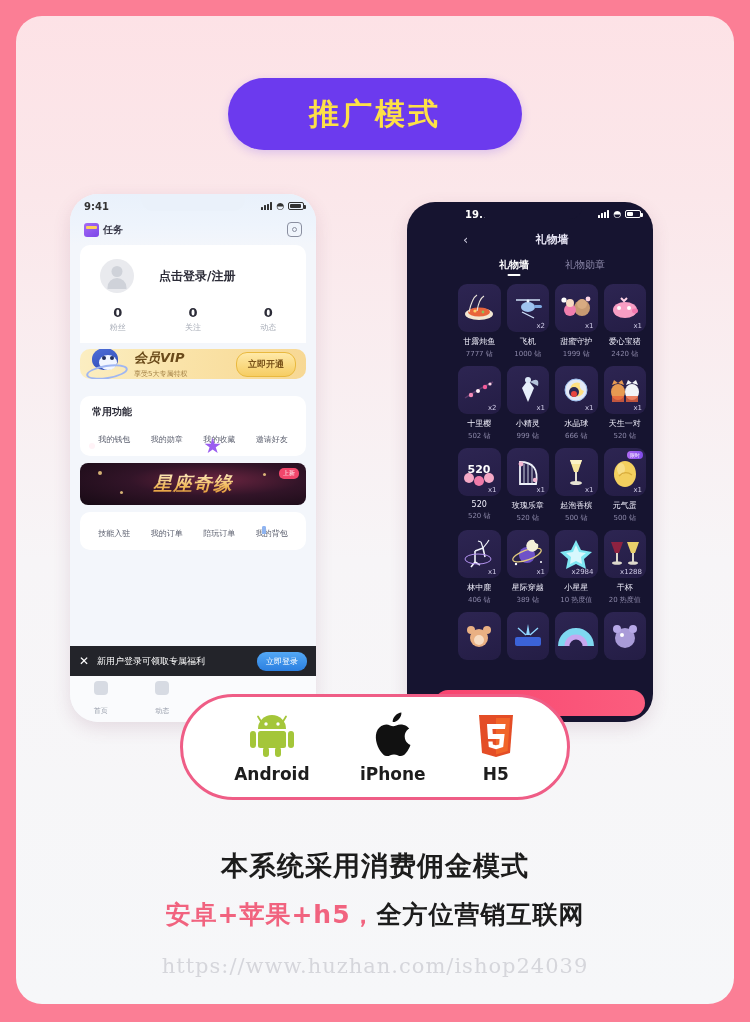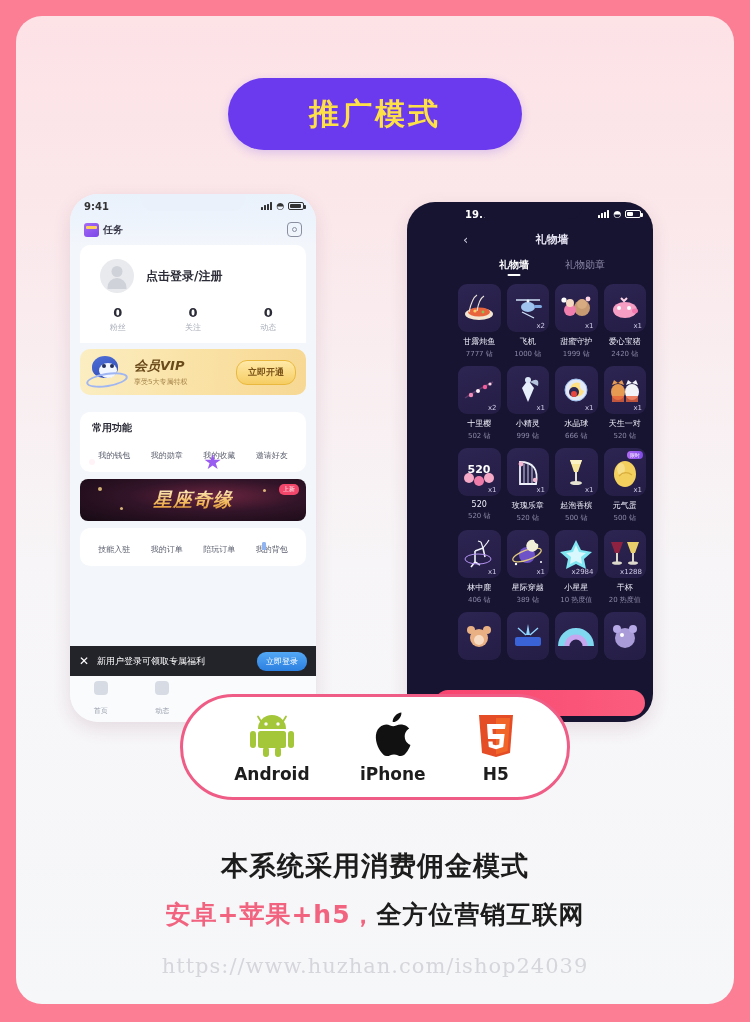--- a/index.html
+++ b/index.html
@@ -76,32 +76,32 @@
   .task-ico { width:15px; height:14px; border-radius:3px; background: linear-gradient(145deg,#a56bf5,#7b46e8); position:relative; }
   .task-ico::after{content:"";position:absolute;left:2px;right:2px;top:3px;height:3px;background:#ffd05a;border-radius:1px;}
   .task-chip span { font-size: 10px; font-weight: bold; color:#3a3a4a; }
   .gear-ico { width:15px; height:15px; border:1.3px solid #8a8fa0; border-radius:4px; display:flex;align-items:center;justify-content:center;}
   .gear-ico i { width:5px;height:5px;border:1.3px solid #8a8fa0;border-radius:50%; display:block;}
 
   .profile-card {
     margin: 0 10px; background:#fff; border-radius: 10px 10px 0 0;
     padding: 14px 0 10px;
   }
-  .prof-row { display:flex; align-items:center; gap:12px; padding: 0 20px 12px; }
+  .prof-row { display:flex; align-items:center; gap:25px; padding: 0 20px 12px; }
   .avatar { width:34px;height:34px;border-radius:50%;background:#e9eaee; position:relative;}
   .avatar::before{content:"";position:absolute;left:50%;top:7px;transform:translateX(-50%);width:11px;height:11px;border-radius:50%;background:#cfd2d9;}
   .avatar::after{content:"";position:absolute;left:50%;bottom:4px;transform:translateX(-50%);width:19px;height:11px;border-radius:10px 10px 0 0;background:#cfd2d9;}
   .prof-name { font-size:12px; font-weight:bold; color:#2c2c38; }
   .stats { display:flex; }
   .stat { flex:1; text-align:center; }
   .stat b { display:block; font-size:13px; color:#2c2c38; }
   .stat span { display:block; font-size:8px; color:#a7acb7; margin-top:2px; }
 
   .vip {
-    margin: 6px 10px 17px; height:46px; border-radius:10px;
+    margin: 6px 10px 17px; height:30px; border-radius:10px;
     background: linear-gradient(95deg,#fbeec2 0%,#fae3a8 45%,#f7d894 100%);
     display:flex; align-items:center; padding: 0 10px 0 6px; position:relative; overflow:hidden;
   }
   .vip-pet { width:42px;height:38px; position:relative; flex:0 0 auto;}
   .vip-pet .body{position:absolute;left:6px;top:3px;width:26px;height:22px;border-radius:50% 50% 45% 45%;background:linear-gradient(160deg,#4f6fd8,#2e4bb5);}
   .vip-pet .belly{position:absolute;left:13px;top:10px;width:18px;height:15px;border-radius:50%;background:#f2f6ff;}
   .vip-pet .eye{position:absolute;top:11px;width:4px;height:4px;border-radius:50%;background:#23305e;}
   .vip-pet .eye.a{left:16px}.vip-pet .eye.b{left:24px}
   .vip-pet .ring{position:absolute;left:0;top:20px;width:42px;height:14px;border:2px solid #9fb6f2;border-radius:50%;transform:rotate(-9deg);}
   .vip-txt { margin-left:6px; }

